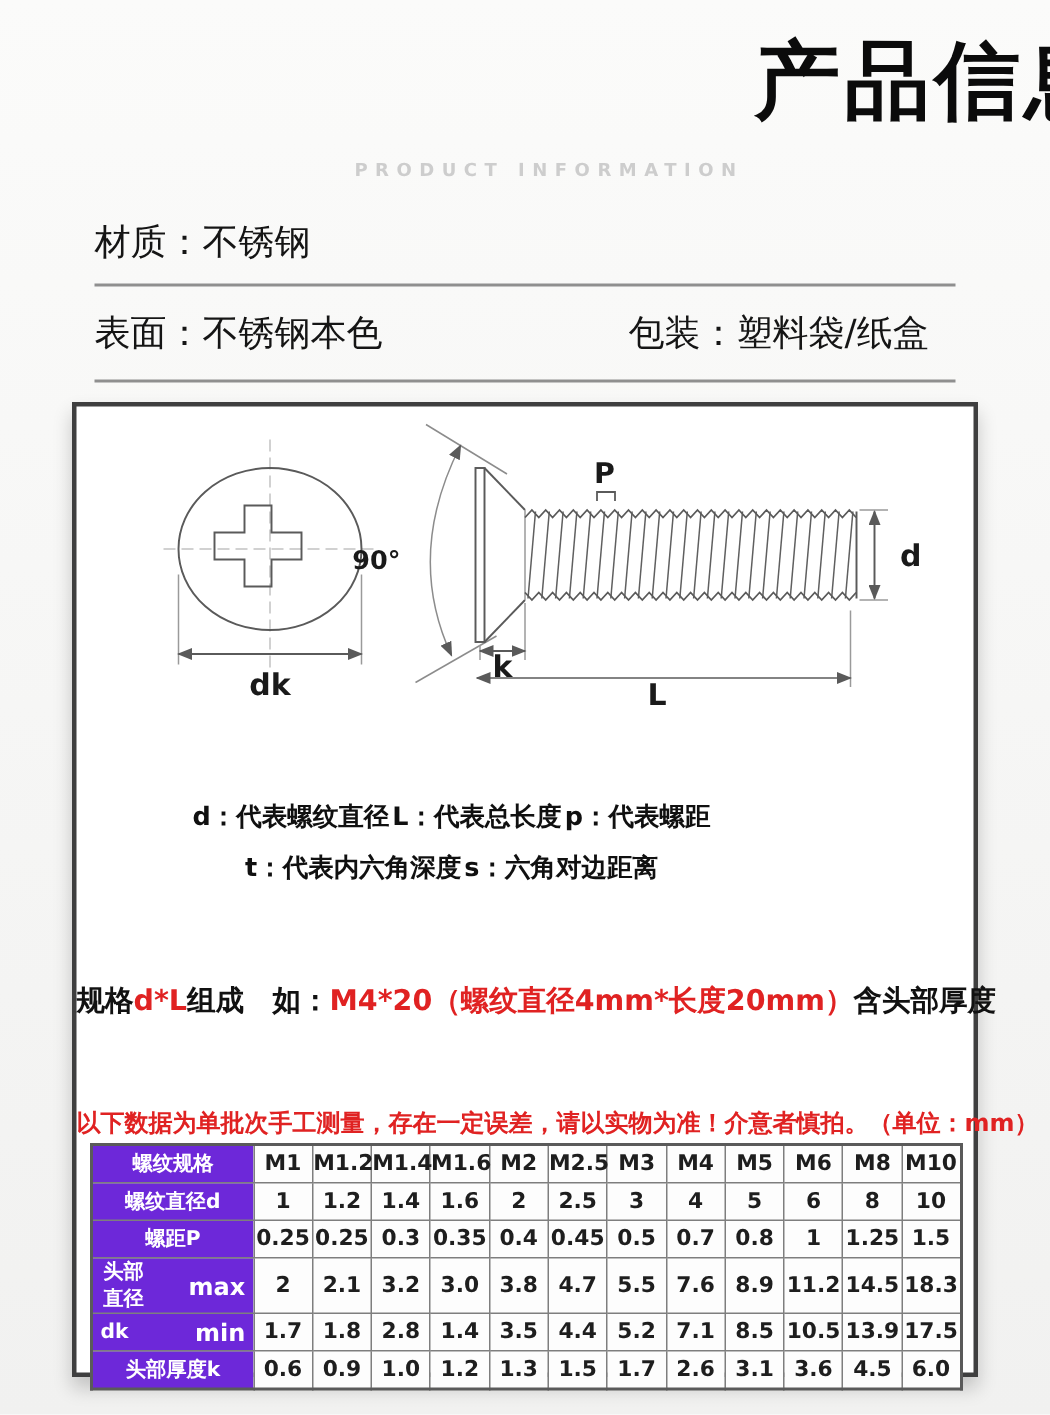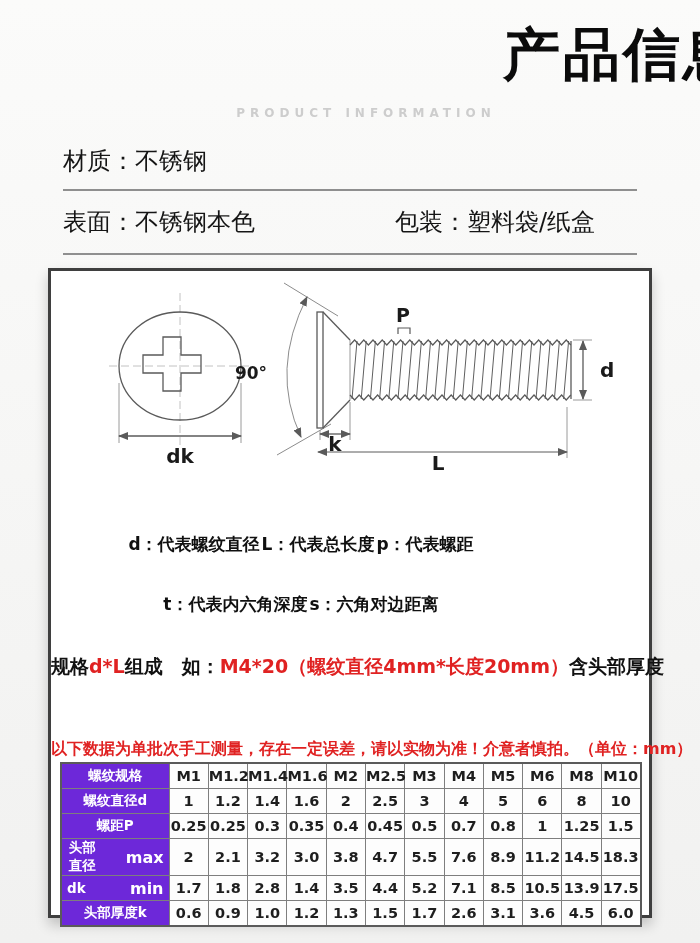--- a/index.html
+++ b/index.html
@@ -10,37 +10,37 @@
   
   .title{position:absolute;top:26px;left:0;width:100%;text-align:right;
          font-size:57px;font-weight:900;color:#0b0b0b;letter-spacing:3px;line-height:1;margin-left:43px;}
   .subtitle{position:absolute;top:106px;left:0;width:100%;text-align:center;
             font-size:12px;font-weight:700;color:#cdcdcd;letter-spacing:5px;margin-left:16px;}
 
   
   .info{position:absolute;left:63px;top:133px;width:574px;font-size:24px;color:#151515;}
   .info-row{display:flex;align-items:center;border-bottom:2px solid #8f8f8f;}
   .info-row.r1{height:56px;}
-  .info-row.r2{height:62px;}
+  .info-row.r2{height:62px;gap:24px;}
   .cell-left{width:332px;}
   .cell-right{flex:1;}
   .info b{font-weight:500;}
 
   
   .panel{position:absolute;left:48px;top:268px;width:598px;height:644px;background:#ffffff;
          border:3px solid #3f3f3f;box-shadow:0 7px 12px rgba(0,0,0,.20);}
 
   
   .diagram{position:absolute;left:0;top:0;}
 
   .legend{position:absolute;left:0;width:500px;text-align:center;
           font-size:17px;font-weight:700;color:#101010;}
   .legend span{margin:0 1px;}
   .l1{top:262px;}
-  .l2{top:322px;}
+  .l2{top:296px;}
 
   .spec-line{position:absolute;top:383px;left:0;width:528px;text-align:center;
              font-size:19px;font-weight:700;color:#111;white-space:nowrap;}
   .spec-line .red{color:#e02222;}
 
   .notice{position:absolute;top:468px;left:0;width:528px;text-align:center;
           font-size:16px;font-weight:700;color:#e02222;white-space:nowrap;}
 
   
   table.spec-table{position:absolute;left:9px;top:491px;width:580px;

